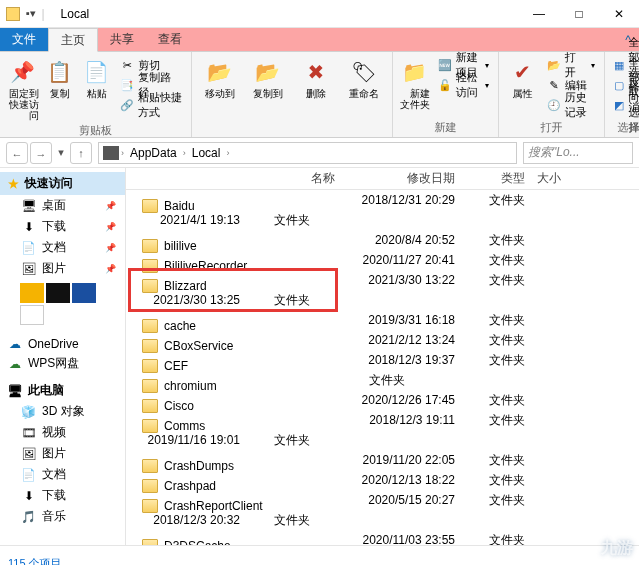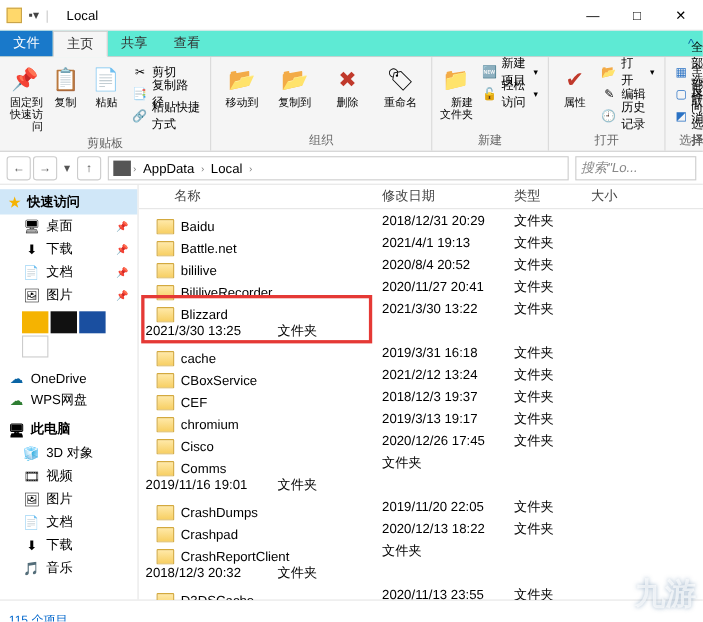--- a/index.html
+++ b/index.html
@@ -6,21 +6,21 @@
 body { width: 639px; height: 565px; background: #fff; font-size: 12px; color: #000; overflow: hidden; position: relative; }
 
 .titlebar { height: 28px; display: flex; align-items: center; background: #fff; border-bottom: 1px solid #e5e5e5; }
 .tb-left { display: flex; align-items: center; gap: 6px; padding-left: 6px; }
 .tb-icon { width: 14px; height: 14px; background: #ffd86b; border: 1px solid #c9a44a; }
 .qat-icon { font-size: 11px; color: #444; }
 .tb-title { margin-left: 10px; font-size: 12px; }
 .tb-ctrls { margin-left: auto; display: flex; }
 .tb-btn { width: 40px; height: 28px; display: flex; align-items: center; justify-content: center; font-size: 12px; font-family: Arial; }
 
-.tabs { height: 24px; display: flex; align-items: stretch; background: #5eead4; border-bottom: 1px solid #d0d0d0; }
+.tabs { height: 24px; display: flex; align-items: stretch; background: #fca5a5; border-bottom: 1px solid #d0d0d0; }
 .tab { padding: 0 12px; display: flex; align-items: center; font-size: 12px; color: #333; }
 .tab.file { background: #1979ca; color: #fff; }
 .tab.active { background: #f5f5f5; border: 1px solid #d0d0d0; border-bottom: 1px solid #f5f5f5; margin-bottom: -1px; }
 
 .ribbon { height: 86px; background: #f5f5f5; border-bottom: 1px solid #d0d0d0; display: flex; }
 .rgroup { border-right: 1px solid #d9d9d9; padding: 4px 6px 2px 6px; display: flex; flex-direction: column; }
 .rgroup-body { flex: 1; display: flex; gap: 4px; }
 .rgroup-label { text-align: center; font-size: 11px; color: #666; padding-top: 2px; }
 .big-btn { width: 44px; display: flex; flex-direction: column; align-items: center; justify-content: flex-start; gap: 2px; padding-top: 2px; }
 .big-btn .ic { width: 28px; height: 28px; display: flex; align-items: center; justify-content: center; font-size: 20px; }
@@ -42,39 +42,39 @@
 .sidebar { width: 126px; border-right: 1px solid #e5e5e5; overflow: hidden; padding-top: 4px; }
 .sb-sec { margin-bottom: 6px; }
 .sb-head { display: flex; align-items: center; gap: 6px; padding: 3px 8px; background: #d0e7f8; font-weight: bold; font-size: 12px; }
 .sb-head .star { color: #f5b301; }
 .sb-item { display: flex; align-items: center; gap: 6px; padding: 2px 8px 2px 22px; font-size: 12px; }
 .sb-item .pin { margin-left: auto; font-size: 9px; color: #666; }
 .sb-ic { width: 14px; height: 14px; display: inline-flex; align-items: center; justify-content: center; }
 .sb-thumbs { display: flex; flex-wrap: wrap; gap: 2px; padding: 4px 8px 4px 20px; }
 .sb-thumb { width: 24px; height: 20px; }
 
-.content { flex: 1; overflow: auto; }
+.content { flex: 1; overflow: auto; text-align: right; }
 .cols { display: flex; border-bottom: 1px solid #e5e5e5; height: 22px; align-items: center; color: #444; }
 .col { padding: 0 6px; }
 .col.name { width: 215px; padding-left: 32px; }
 .col.date { width: 120px; }
 .col.type { width: 70px; }
 .col.size { }
 
 .row { display: flex; align-items: center; height: 20px; }
 .cell { padding: 0 6px; white-space: nowrap; overflow: hidden; }
 .cell.name { width: 215px; display: flex; align-items: center; gap: 6px; padding-left: 16px; margin-top: 12px; }
 .cell.date { width: 120px; }
 .cell.type { width: 70px; }
 .fic { width: 16px; height: 14px; background: linear-gradient(#ffe9a8,#f7cf63); border: 1px solid #d3a93e; border-radius: 1px; flex-shrink: 0; }
 .highlight-box { position: absolute; border: 3px solid #e53935; pointer-events: none; }
 
 .status { height: 36px; border-top: 1px solid #e5e5e5; display: flex; align-items: center; padding: 0 8px; color: #0066cc; font-size: 11px; }
 
-.watermark { position: absolute; right: 6px; bottom: 6px; font-size: 28px; color: rgba(255,255,255,0.65); font-weight: bold; text-shadow: 0 0 4px rgba(80,120,160,0.5); pointer-events: none; }
+.watermark { position: absolute; right: 6px; bottom: 6px; font-size: 16px; color: rgba(255,255,255,0.65); font-weight: bold; text-shadow: 0 0 4px rgba(80,120,160,0.5); pointer-events: none; }
 </style>
 </head>
 <body>
 
 <div class="titlebar">
   <div class="tb-left">
     <span class="tb-icon"></span>
     <span class="qat-icon">▪▾</span>
     <span style="color:#ccc">|</span>
     <span class="tb-title">Local</span>
@@ -139,21 +139,20 @@
         </div>
       <div class="big-btn">
           <div class="ic" style="color:#c0392b">✖</div>
           <div class="lbl">删除</div>
         </div>
       <div class="big-btn">
           <div class="ic">🏷</div>
           <div class="lbl">重命名</div>
         </div>
     </div>
-    <div class="rgroup-label">组织</div>
   </div>
 
   <div class="rgroup">
     <div class="rgroup-body">
       <div class="big-btn">
           <div class="ic" style="color:#e3a22d">📁</div>
           <div class="lbl" style="white-space:pre">新建
 文件夹</div>
         </div>
       <div class="small-col">
@@ -328,24 +327,20 @@
     <div id="rows">
         <div class="row">
           <div class="cell name">
             <span class="fic"></span>
             <span>Baidu</span>
           </div>
           <div class="cell date">2018/12/31 20:29</div>
           <div class="cell type">文件夹</div>
         </div>
         <div class="row">
-          <div class="cell name">
-            <span class="fic"></span>
-            <span>Battle.net</span>
-          </div>
           <div class="cell date">2021/4/1 19:13</div>
           <div class="cell type">文件夹</div>
         </div>
         <div class="row">
           <div class="cell name">
             <span class="fic"></span>
             <span>bililive</span>
           </div>
           <div class="cell date">2020/8/4 20:52</div>
           <div class="cell type">文件夹</div>
@@ -392,36 +387,36 @@
             <span>CEF</span>
           </div>
           <div class="cell date">2018/12/3 19:37</div>
           <div class="cell type">文件夹</div>
         </div>
         <div class="row">
           <div class="cell name">
             <span class="fic"></span>
             <span>chromium</span>
           </div>
-          <div class="cell date">2019/3/13 19:17</div>
           <div class="cell type">文件夹</div>
         </div>
         <div class="row">
           <div class="cell name">
             <span class="fic"></span>
             <span>Cisco</span>
           </div>
           <div class="cell date">2020/12/26 17:45</div>
           <div class="cell type">文件夹</div>
         </div>
         <div class="row">
           <div class="cell name">
             <span class="fic"></span>
             <span>Comms</span>
           </div>
+          <div class="cell date">2018/12/3 19:11</div>
           <div class="cell type">文件夹</div>
         </div>
         <div class="row">
           <div class="cell date">2019/11/16 19:01</div>
           <div class="cell type">文件夹</div>
         </div>
         <div class="row">
           <div class="cell name">
             <span class="fic"></span>
             <span>CrashDumps</span>
@@ -435,32 +430,33 @@
             <span>Crashpad</span>
           </div>
           <div class="cell date">2020/12/13 18:22</div>
           <div class="cell type">文件夹</div>
         </div>
         <div class="row">
           <div class="cell name">
             <span class="fic"></span>
             <span>CrashReportClient</span>
           </div>
+          <div class="cell date">2020/5/15 20:27</div>
           <div class="cell type">文件夹</div>
         </div>
         <div class="row">
           <div class="cell date">2018/12/3 20:32</div>
           <div class="cell type">文件夹</div>
         </div>
         <div class="row">
           <div class="cell name">
             <span class="fic"></span>
             <span>D3DSCache</span>
           </div>
-          <div class="cell date">2020/11/13 23:55</div>
+          <div class="cell date">2020/11/03 23:55</div>
           <div class="cell type">文件夹</div>
         </div>
       </div>
   <div class="highlight-box" style="left: 2px; top: 100px; width: 210px; height: 44px;"></div>
     </div>
 </div>
 
 <div class="status">
   <span>115 个项目</span>
 </div>

